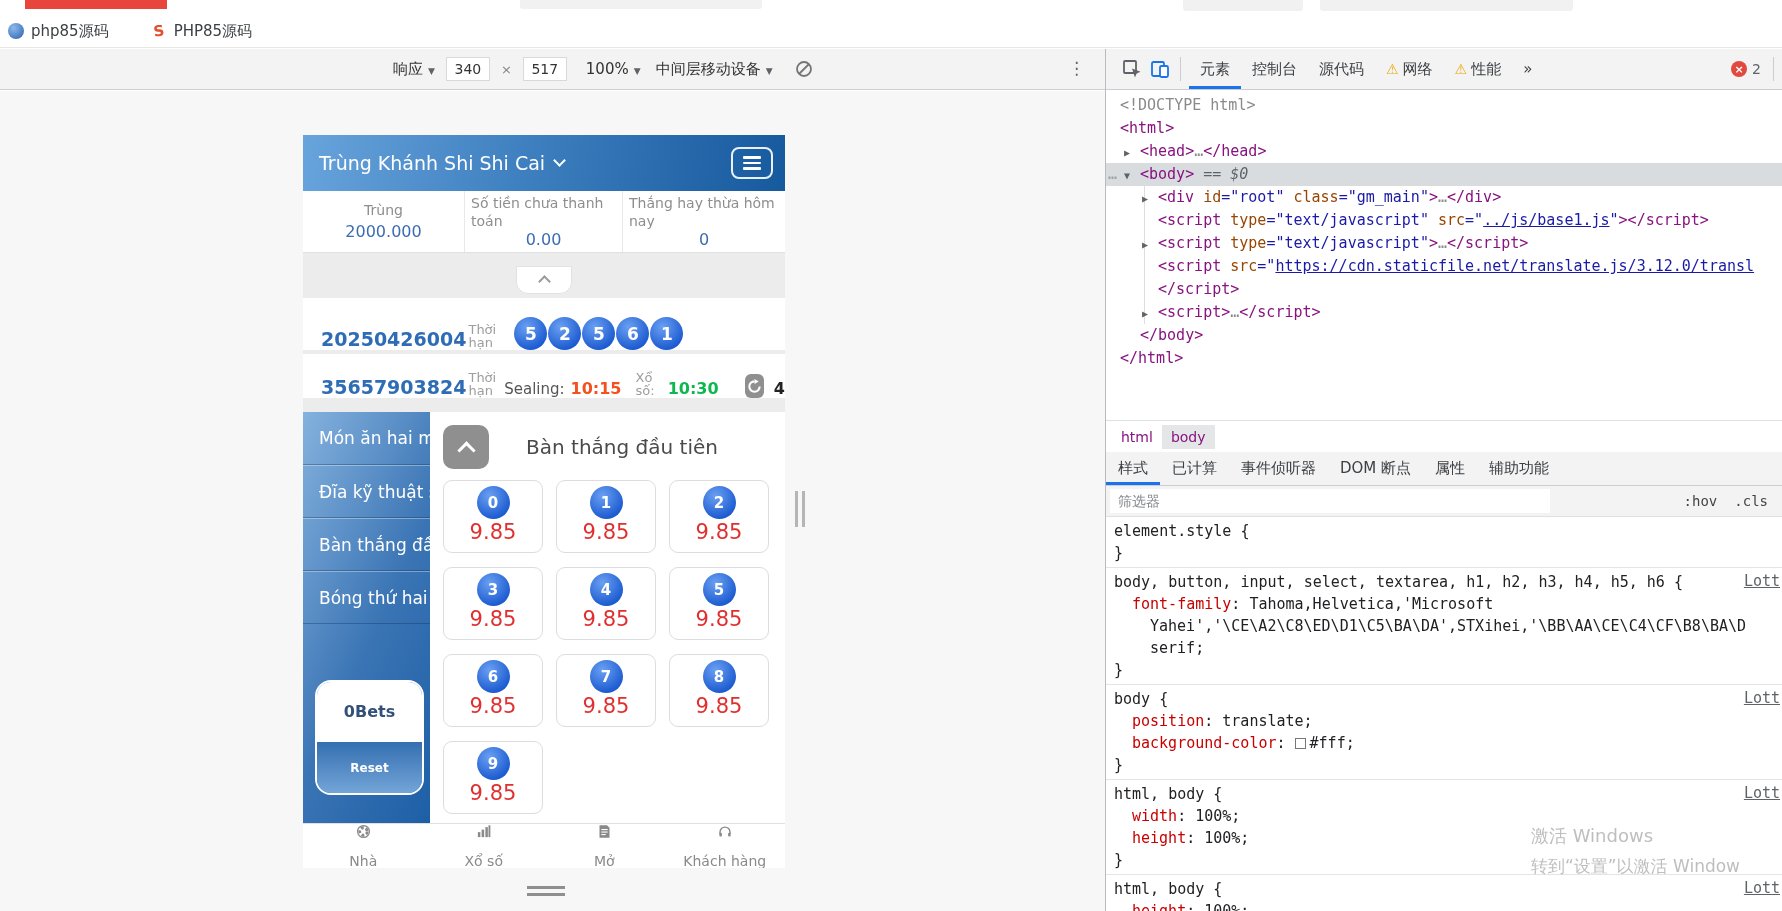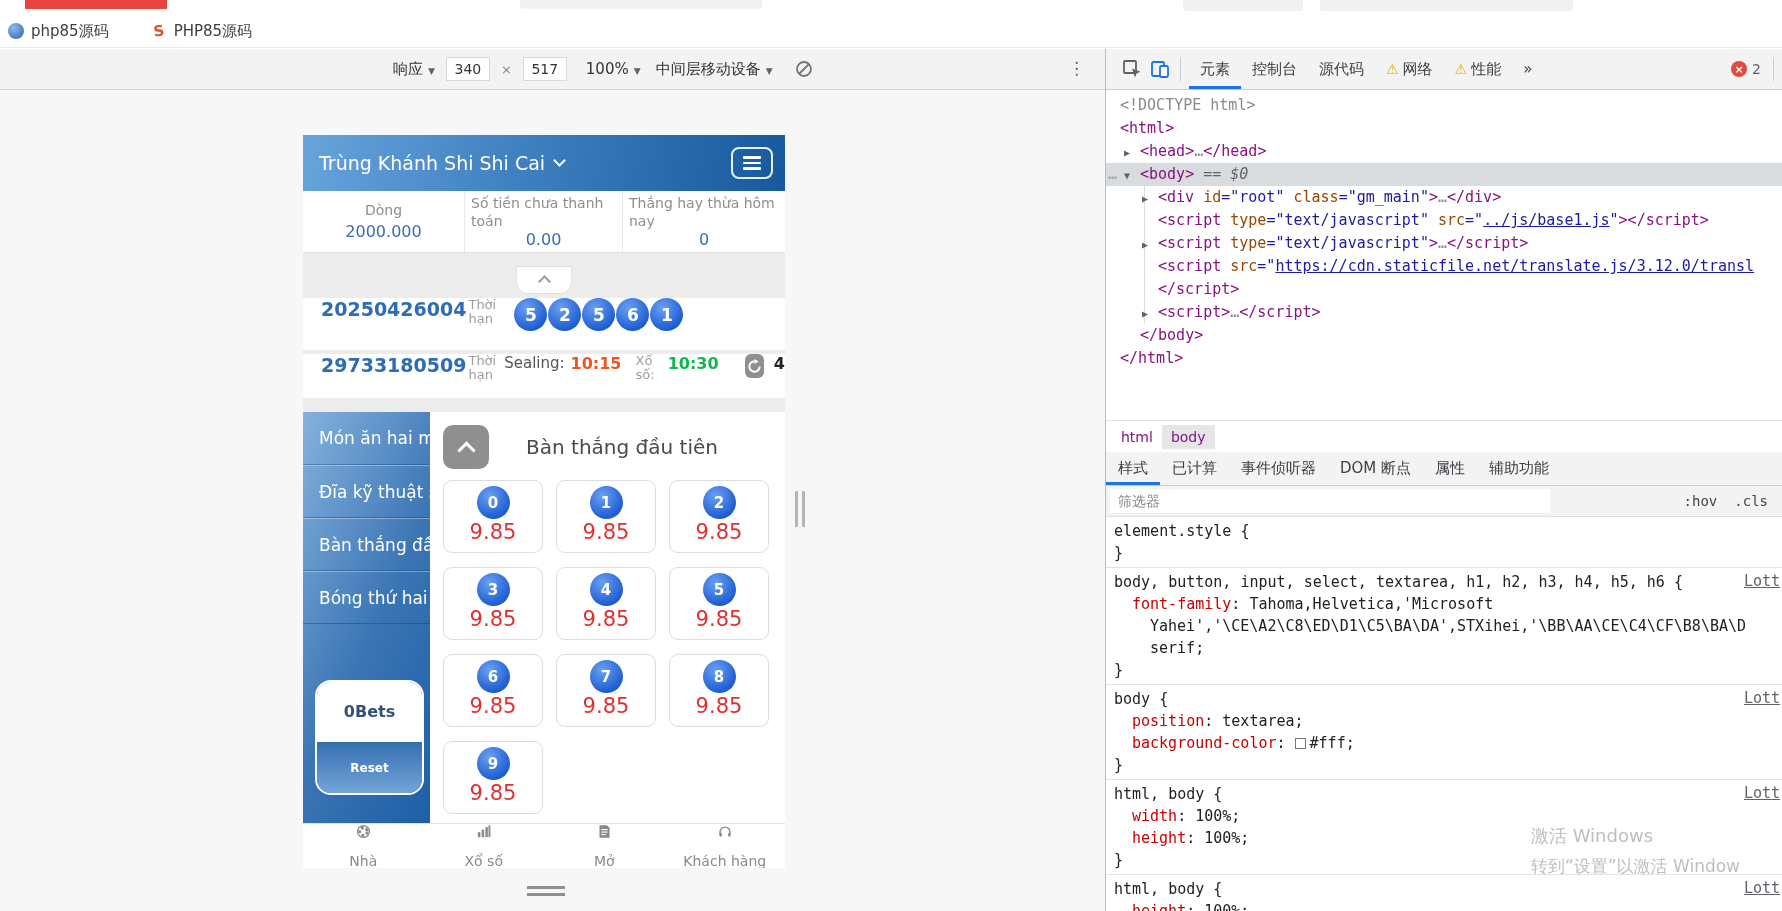--- a/index.html
+++ b/index.html
@@ -60,21 +60,21 @@
   .stat-value { color:#3a6cb4; font-size:16px; text-align:center; margin-top:auto; }
   .stat-col:nth-child(1) .stat-value{ margin-top:2px; }
 
   .gap1 { height:45px; flex:0 0 45px; background:#ececec; position:relative; }
   .collapse-tab { position:absolute; left:50%; transform:translateX(-50%); top:13px; width:56px; height:28px;
     background:#fff; border:1px solid #e2e2e2; border-radius:0 0 12px 12px; display:flex; justify-content:center;
     align-items:flex-start; cursor:pointer; }
   .chev-up-g { width:9px; height:9px; border-left:2px solid #9a9a9a; border-top:2px solid #9a9a9a;
     transform:rotate(45deg); margin-top:10px; }
 
-  .result-row { background:#fff; display:flex; align-items:flex-start; padding-left:18px; }
+  .result-row { background:#fff; display:flex; align-items:flex-end; padding-left:18px; }
   .row-1 { height:52px; flex:0 0 52px; }
   .row-sep { height:4px; flex:0 0 4px; background:#ececec; }
   .row-2 { height:44px; flex:0 0 44px; }
   .gap2 { height:14px; flex:0 0 14px; background:#ececec; }
   .period-id { color:#2e6cb5; font-weight:bold; font-size:19px; }
   .period-label { color:#9d9d9d; font-size:13px; line-height:1.05; width:42px; margin-left:2px; }
   .ball { border-radius:50%; background:radial-gradient(circle at 38% 30%, #6aa0f2, #1b5ad0 75%);
     color:#fff; font-weight:bold; display:inline-flex; align-items:center; justify-content:center; }
   .draw-balls { display:flex; gap:1px; margin-left:4px; }
   .draw-balls .ball { width:33px; height:33px; font-size:17px; }
@@ -257,21 +257,21 @@
         </span>
         <span class="menu-btn">
             <i></i>
             <i></i>
             <i></i>
           </span>
       </div>
 
       <div class="stats-row">
         <div class="stat-col">
-          <span class="stat-label">Dòng</span>
+          <span class="stat-label">Trùng</span>
           <span class="stat-value">2000.000</span>
         </div>
         <div class="stat-col">
           <span class="stat-label">Số tiền chưa thanh toán</span>
           <span class="stat-value">0.00</span>
         </div>
         <div class="stat-col">
           <span class="stat-label">Thắng hay thừa hôm nay</span>
           <span class="stat-value">0</span>
         </div>
@@ -289,21 +289,21 @@
         <span class="draw-balls">
           <span class="ball">5</span>
           <span class="ball">2</span>
           <span class="ball">5</span>
           <span class="ball">6</span>
           <span class="ball">1</span>
         </span>
       </div>
       <div class="row-sep"></div>
       <div class="result-row row-2">
-        <span class="period-id">29733180509</span>
+        <span class="period-id">35657903824</span>
         <span class="period-label">Thời hạn</span>
         <span class="seal-label">Sealing:</span>
         <span class="seal-time">10:15</span>
         <span class="draw-label">Xổ số:</span>
         <span class="draw-time">10:30</span>
         <span class="refresh-btn">
           <svg width="15" height="15" viewBox="0 0 16 16">
               <path d="M8 2.5 a5.5 5.5 0 1 0 5.5 5.5" fill="none" stroke="#fff" stroke-width="2.2"></path>
               <path d="M8 0 l4.5 2.6 -4.5 2.6 z" fill="#fff"></path>
             </svg>
@@ -514,21 +514,21 @@
         <div class="css-line"><span class="css-sel">body, button, input, select, textarea, h1, h2, h3, h4, h5, h6</span><span class="s-plain"> {</span></div>
         <span class="css-link">Lott</span>
         <div class="css-line prop-line"><span class="prop-name">font-family</span><span class="s-plain">: </span><span class="s-plain">Tahoma,Helvetica,'Microsoft</span></div>
         <div class="css-line cont-line">Yahei','\CE\A2\C8\ED\D1\C5\BA\DA',STXihei,'\BB\AA\CE\C4\CF\B8\BA\D</div>
         <div class="css-line cont-line">serif;</div>
         <div class="css-line">}</div>
       </div>
       <div class="css-section">
         <div class="css-line"><span class="css-sel">body</span><span class="s-plain"> {</span></div>
         <span class="css-link">Lott</span>
-        <div class="css-line prop-line"><span class="prop-name">position</span><span class="s-plain">: </span><span class="s-plain">textarea;</span></div>
+        <div class="css-line prop-line"><span class="prop-name">position</span><span class="s-plain">: </span><span class="s-plain">translate;</span></div>
         <div class="css-line prop-line"><span class="prop-name">background-color</span><span class="s-plain">: </span><span class="swatch" style="background: rgb(255, 255, 255);"></span><span class="s-plain">#fff;</span></div>
         <div class="css-line">}</div>
       </div>
       <div class="css-section">
         <div class="css-line"><span class="css-sel">html, body</span><span class="s-plain"> {</span></div>
         <span class="css-link">Lott</span>
         <div class="css-line prop-line"><span class="prop-name">width</span><span class="s-plain">: </span><span class="s-plain">100%;</span></div>
         <div class="css-line prop-line"><span class="prop-name">height</span><span class="s-plain">: </span><span class="s-plain">100%;</span></div>
         <div class="css-line">}</div>
       </div>

